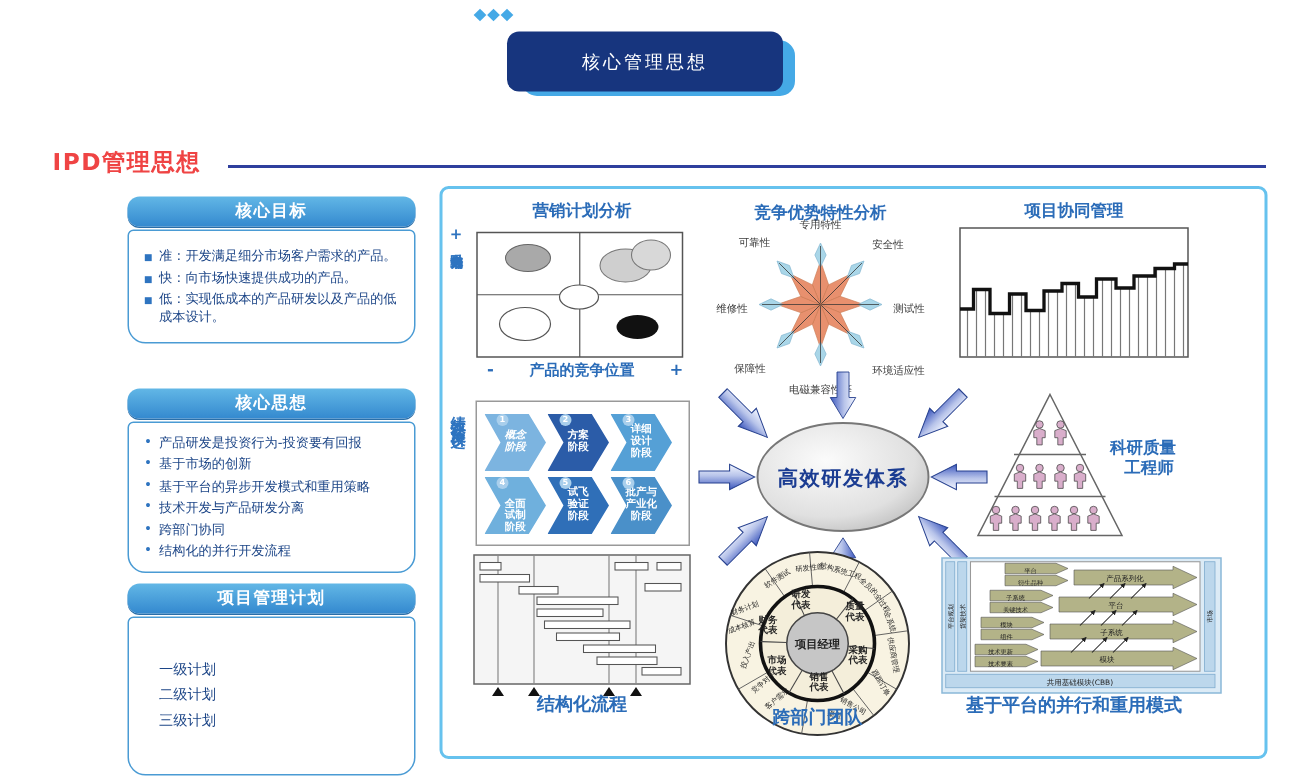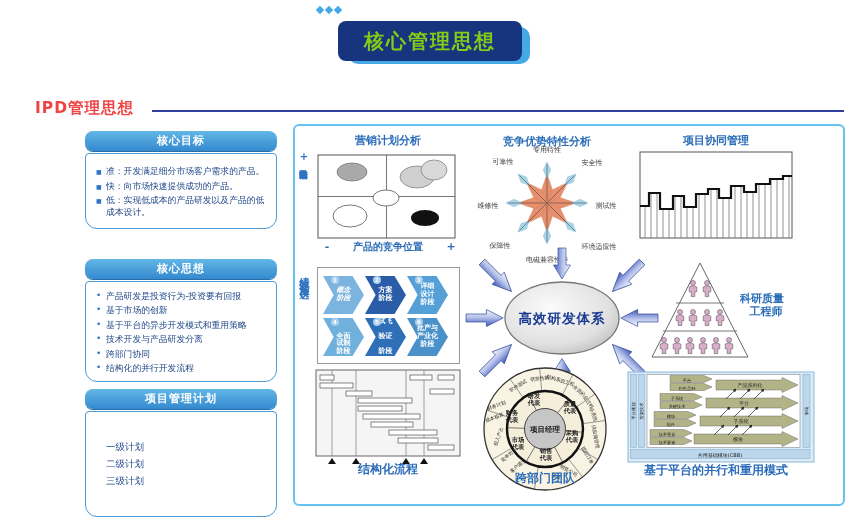--- a/index.html
+++ b/index.html
@@ -3,22 +3,22 @@
 <meta charset="utf-8">
 <style>
   html,body{margin:0;padding:0;background:#fff;}
   #stage{position:relative;width:860px;height:521px;background:#fff;overflow:hidden;
          font-family:"DejaVu Sans","Liberation Sans",sans-serif;}
   .abs{position:absolute;}
 
   
   .banner-accent{left:348px;top:27px;width:182px;height:37px;background:#45a9e6;border-radius:10px;z-index:3;}
   .banner-main{left:338px;top:21px;width:184px;height:40px;background:#17357e;border-radius:8px;z-index:4;
-               display:flex;align-items:center;justify-content:center;color:#84cc16;font-size:20px;
-               font-weight:bold;letter-spacing:2px;}
+               display:flex;align-items:center;justify-content:center;color:#ffffff;font-size:12px;
+               font-weight:normal;letter-spacing:2px;}
   .dot{width:6px;height:6px;background:#45a9e6;transform:rotate(45deg);z-index:3;}
 
   
   .section-title{left:35px;top:98px;font-size:15.5px;font-weight:bold;color:#ef4444;letter-spacing:1px;z-index:3;}
   .section-line{left:152px;top:110px;width:692px;height:2px;background:#2f3f9d;z-index:2;}
 
   
   .sbox{left:85px;width:192px;z-index:3;}
   .sbox-header{height:20px;line-height:20px;text-align:center;color:#fff;font-size:11px;font-weight:bold;
                letter-spacing:1px;background:linear-gradient(180deg,#62b7e6,#3489cf);
@@ -178,21 +178,21 @@
     <div class="cl">设计</div>
     <div class="cl">阶段</div>
   </div>
   <div class="abs badge" style="left:415px;top:276px;">3</div>
   <div class="abs chev c4" style="left:323px;top:318px;justify-content:flex-end;">
     <div class="cl">全面</div>
     <div class="cl">试制</div>
     <div class="cl">阶段</div>
   </div>
   <div class="abs badge" style="left:331px;top:318px;">4</div>
-  <div class="abs chev c5" style="left:365px;top:318px;justify-content:space-between;">
+  <div class="abs chev c5" style="left:365px;top:318px;">
     <div class="cl">试飞</div>
     <div class="cl">验证</div>
     <div class="cl">阶段</div>
   </div>
   <div class="abs badge" style="left:373px;top:318px;">5</div>
   <div class="abs chev c6" style="left:407px;top:318px;">
     <div class="cl">批产与</div>
     <div class="cl">产业化</div>
     <div class="cl">阶段</div>
   </div>

